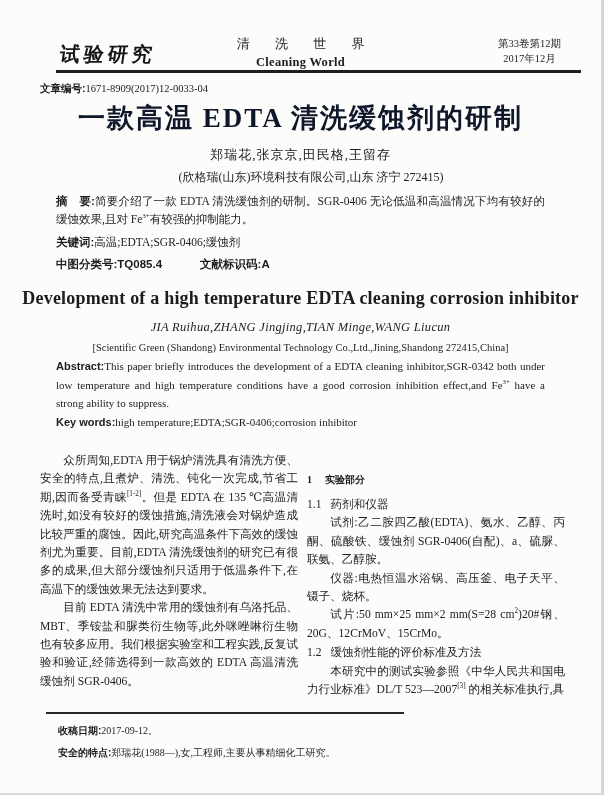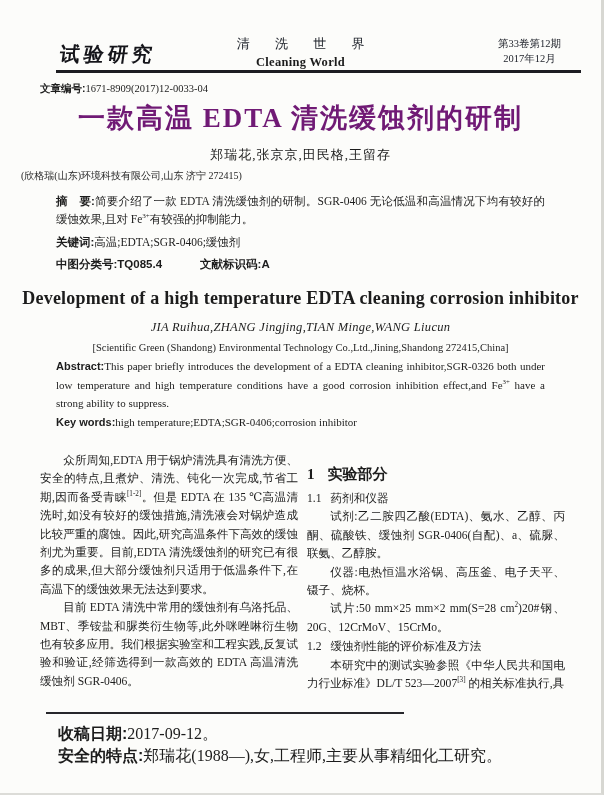--- a/index.html
+++ b/index.html
@@ -22,52 +22,52 @@
   .jcn { font-size:13px; letter-spacing:11px; text-indent:11px; color:#20242c; }
   .jen { font-size:12.5px; font-weight:bold; margin-top:2px; letter-spacing:0.3px; }
   .hdr-right { position:absolute; right:40px; top:36px; text-align:center; font-size:10.5px; line-height:15px; color:#23262e; }
   .hdr-rule { position:absolute; left:56px; right:20px; top:70px; height:2.5px; background:#1d1d22; }
 
   .article-no { position:absolute; left:40px; top:82px; font-size:10.5px; }
   .article-no .val { font-family:"Liberation Serif","DejaVu Serif",serif; font-weight:normal; }
 
   
   .title-cn { position:absolute; left:0; right:0; top:100px; text-align:center;
-              font-size:27px; font-weight:bold; letter-spacing:2px; color:#701a75; }
+              font-size:27px; font-weight:bold; letter-spacing:2px; color:#0f172a; }
   .authors-cn { position:absolute; left:0; right:0; top:146px; text-align:center; font-size:13px; letter-spacing:1px; }
-  .aff-cn { position:absolute; left:0; right:0; top:169px; text-align:left; font-size:10px;padding-left:21px; }
+  .aff-cn { position:absolute; left:0; right:0; top:169px; text-align:center; font-size:12px;padding-left:21px; }
 
   
   .abs-block { position:absolute; left:56px; right:56px; top:193px; font-size:11.5px; line-height:17.8px; text-align:justify; }
   .abs-block .lbl { font-size:11.5px; }
   .kw-row { margin-top:5px; }
   .clc-row { margin-top:5px; }
   .clc-row .gap { display:inline-block; width:38px; }
 
   
   .en-block { position:absolute; left:0; right:0; top:288px; text-align:center; }
   .en-title { font-size:18px; font-weight:bold; letter-spacing:0.2px; }
   .en-authors { margin-top:11px; font-size:12.5px; font-style:italic; letter-spacing:0.3px; }
   .en-aff { margin-top:7px; font-size:10.5px; }
   .en-abs { position:absolute; left:56px; right:56px; top:357px; font-size:11px; line-height:18.5px; text-align:justify; }
   .en-kw { text-align:left; }
 
   
   .columns { position:absolute; left:40px; right:36px; top:452px; display:flex; gap:9px; }
   .col { flex:1; font-size:11.6px; line-height:18.4px; text-align:justify; }
   .col p.indent { text-indent:2em; }
-  .h1row { font-size:15px; font-weight:bold; line-height:20px; margin:12px 0 5px;
+  .h1row { font-size:10px; font-weight:bold; line-height:20px; margin:18px 0 5px;
            font-family:"Liberation Sans","DejaVu Sans",sans-serif; }
   .h1row .h1num { margin-right:13px; font-family:"Liberation Serif","DejaVu Serif",serif; }
   .h2row { font-weight:normal; font-family:"Liberation Sans","DejaVu Sans",sans-serif; font-size:11.6px; }
   .h2row .h2num { margin-right:9px; font-family:"Liberation Serif","DejaVu Serif",serif; }
 
   
   .foot-rule { position:absolute; left:46px; top:712px; width:358px; height:1.5px; background:#26262b; }
-  .foot-line { position:absolute; left:58px; font-size:16px; }
+  .foot-line { position:absolute; left:58px; font-size:10px; }
   .foot-received { top:724px; }
   .foot-bio { top:746px; }
   .foot-line .val { font-family:"Liberation Serif","DejaVu Serif",serif; font-weight:normal; }
 </style>
 </head>
 <body>
 
 <div class="page">
 
   <div class="hdr-left">试验研究</div>
@@ -98,21 +98,21 @@
     <div class="clc-row"><span class="hei">中图分类号:TQ085.4</span><span class="gap"></span><span class="hei">文献标识码:A</span></div>
   </div>
 
   <div class="en-block">
     <div class="en-title">Development of a high temperature EDTA cleaning corrosion inhibitor</div>
     <div class="en-authors">JIA Ruihua,ZHANG Jingjing,TIAN Minge,WANG Liucun</div>
     <div class="en-aff">[Scientific Green (Shandong) Environmental Technology Co.,Ltd.,Jining,Shandong 272415,China]</div>
   </div>
 
   <div class="en-abs">
-    <div><span class="hei" style="font-size:11px">Abstract:</span><span><span>This paper briefly introduces the development of a EDTA cleaning inhibitor,SGR-0326 both under low temperature and high temperature conditions have a good corrosion inhibition effect,and Fe</span><sup>3+</sup><span> have a strong ability to suppress.</span></span></div>
+    <div><span class="hei" style="font-size:11px">Abstract:</span><span><span>This paper briefly introduces the development of a EDTA cleaning inhibitor,SGR-0342 both under low temperature and high temperature conditions have a good corrosion inhibition effect,and Fe</span><sup>3+</sup><span> have a strong ability to suppress.</span></span></div>
     <div class="en-kw"><span class="hei" style="font-size:11px">Key words:</span><span>high temperature;EDTA;SGR-0406;corrosion inhibitor</span></div>
   </div>
 
   <div class="columns">
 
     <div class="col">
       <p class="indent"><span>众所周知,EDTA 用于锅炉清洗具有清洗方便、安全的特点,且煮炉、清洗、钝化一次完成,节省工期,因而备受青睐</span><sup>[1-2]</sup><span>。但是 EDTA 在 135 ℃高温清洗时,如没有较好的缓蚀措施,清洗液会对锅炉造成比较严重的腐蚀。因此,研究高温条件下高效的缓蚀剂尤为重要。目前,EDTA 清洗缓蚀剂的研究已有很多的成果,但大部分缓蚀剂只适用于低温条件下,在高温下的缓蚀效果无法达到要求。</span></p>
       <p class="indent">目前 EDTA 清洗中常用的缓蚀剂有乌洛托品、MBT、季铵盐和脲类衍生物等,此外咪唑啉衍生物也有较多应用。我们根据实验室和工程实践,反复试验和验证,经筛选得到一款高效的 EDTA 高温清洗缓蚀剂 SGR-0406。</p>
     </div>
 

